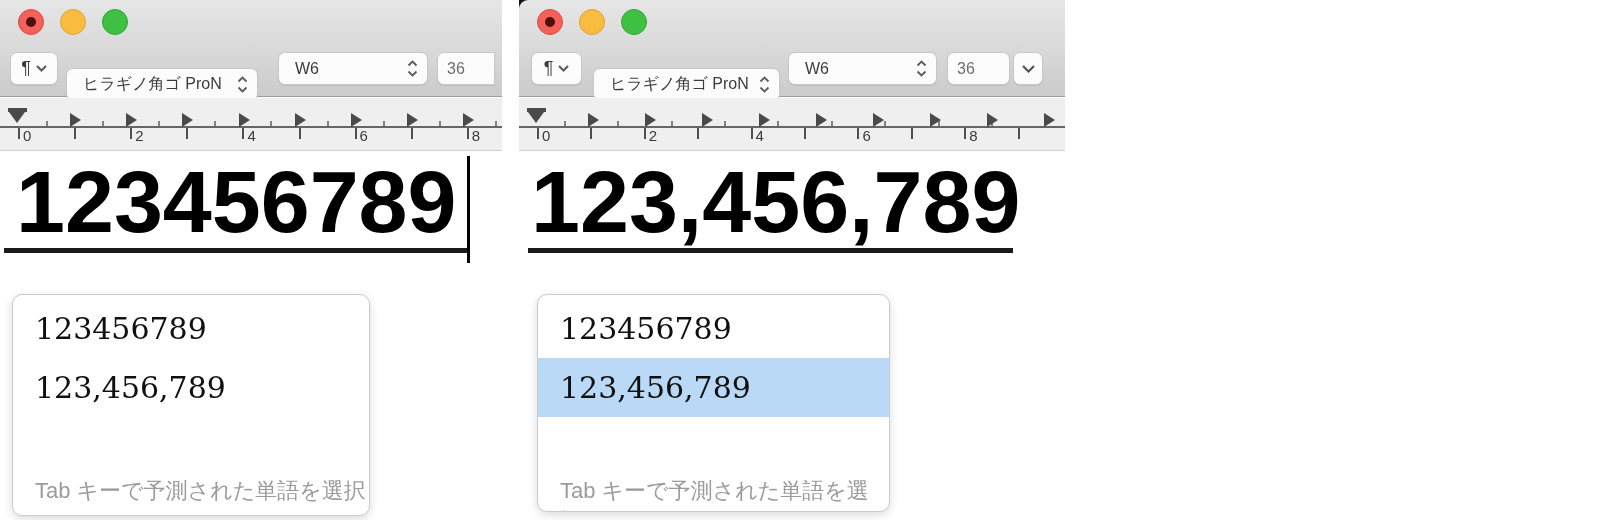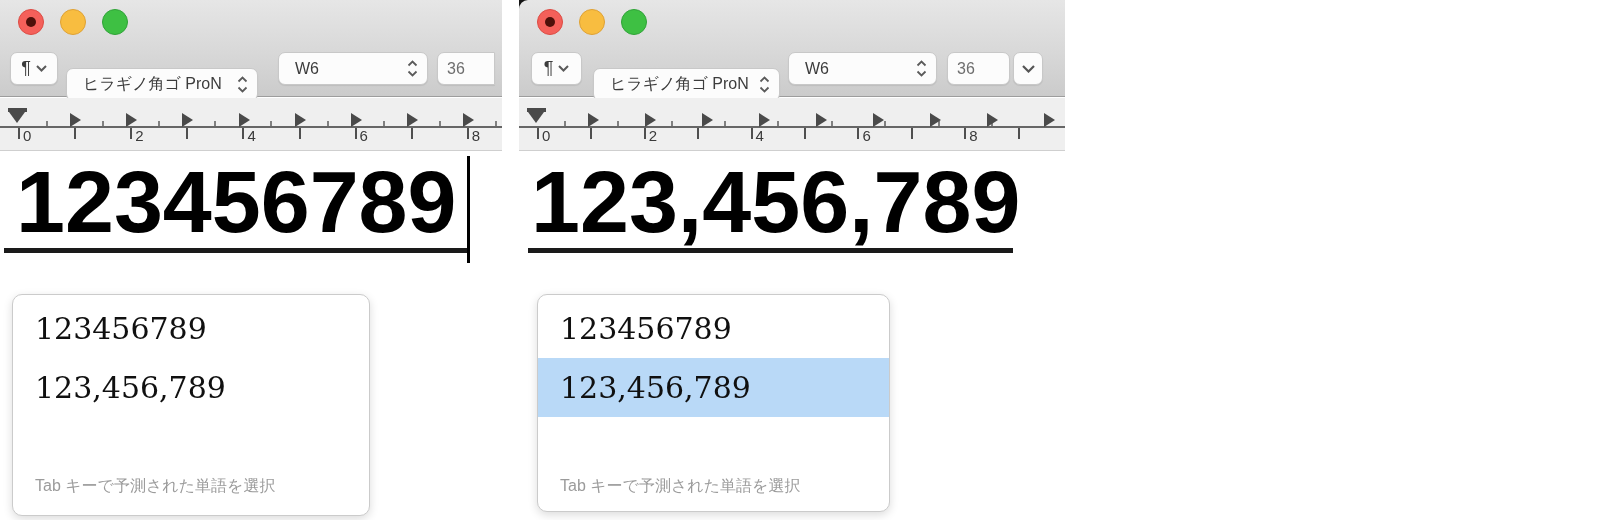--- a/index.html
+++ b/index.html
@@ -54,21 +54,21 @@
   .win-right .comp-underline{left:9px;width:485px;}
   .caret{position:absolute;left:467px;top:156px;width:3px;height:107px;background:#000;}
   .popup{position:absolute;top:294px;background:#fff;border:1px solid #cbcbcb;border-radius:10px;
          box-shadow:0 3px 10px rgba(0,0,0,.14);box-sizing:border-box;overflow:hidden;}
   .win-left .popup{left:12px;width:358px;height:222px;}
   .win-right .popup{left:18px;width:353px;height:218px;}
   .candidate-list{position:absolute;top:4px;left:0;right:0;}
   .candidate-row{height:59px;display:flex;align-items:center;padding-left:22px;
                  font-family:"DejaVu Serif","Liberation Serif",serif;font-size:30px;color:#101010;}
   .candidate-row.selected{background:var(--highlight,#b9d9f7);}
-  .popup-hint{position:absolute;left:22px;top:181px;font-size:16px;color:#9b9b9b;}
+  .popup-hint{position:absolute;left:22px;top:181px;font-size:22px;color:#9b9b9b;}
 </style>
 </head>
 <body>
 
 <div class="page">
 
   <div class="window win-left">
     <div class="titlebar">
       <div class="traffic t-close"></div>
       <div class="traffic t-min"></div>

